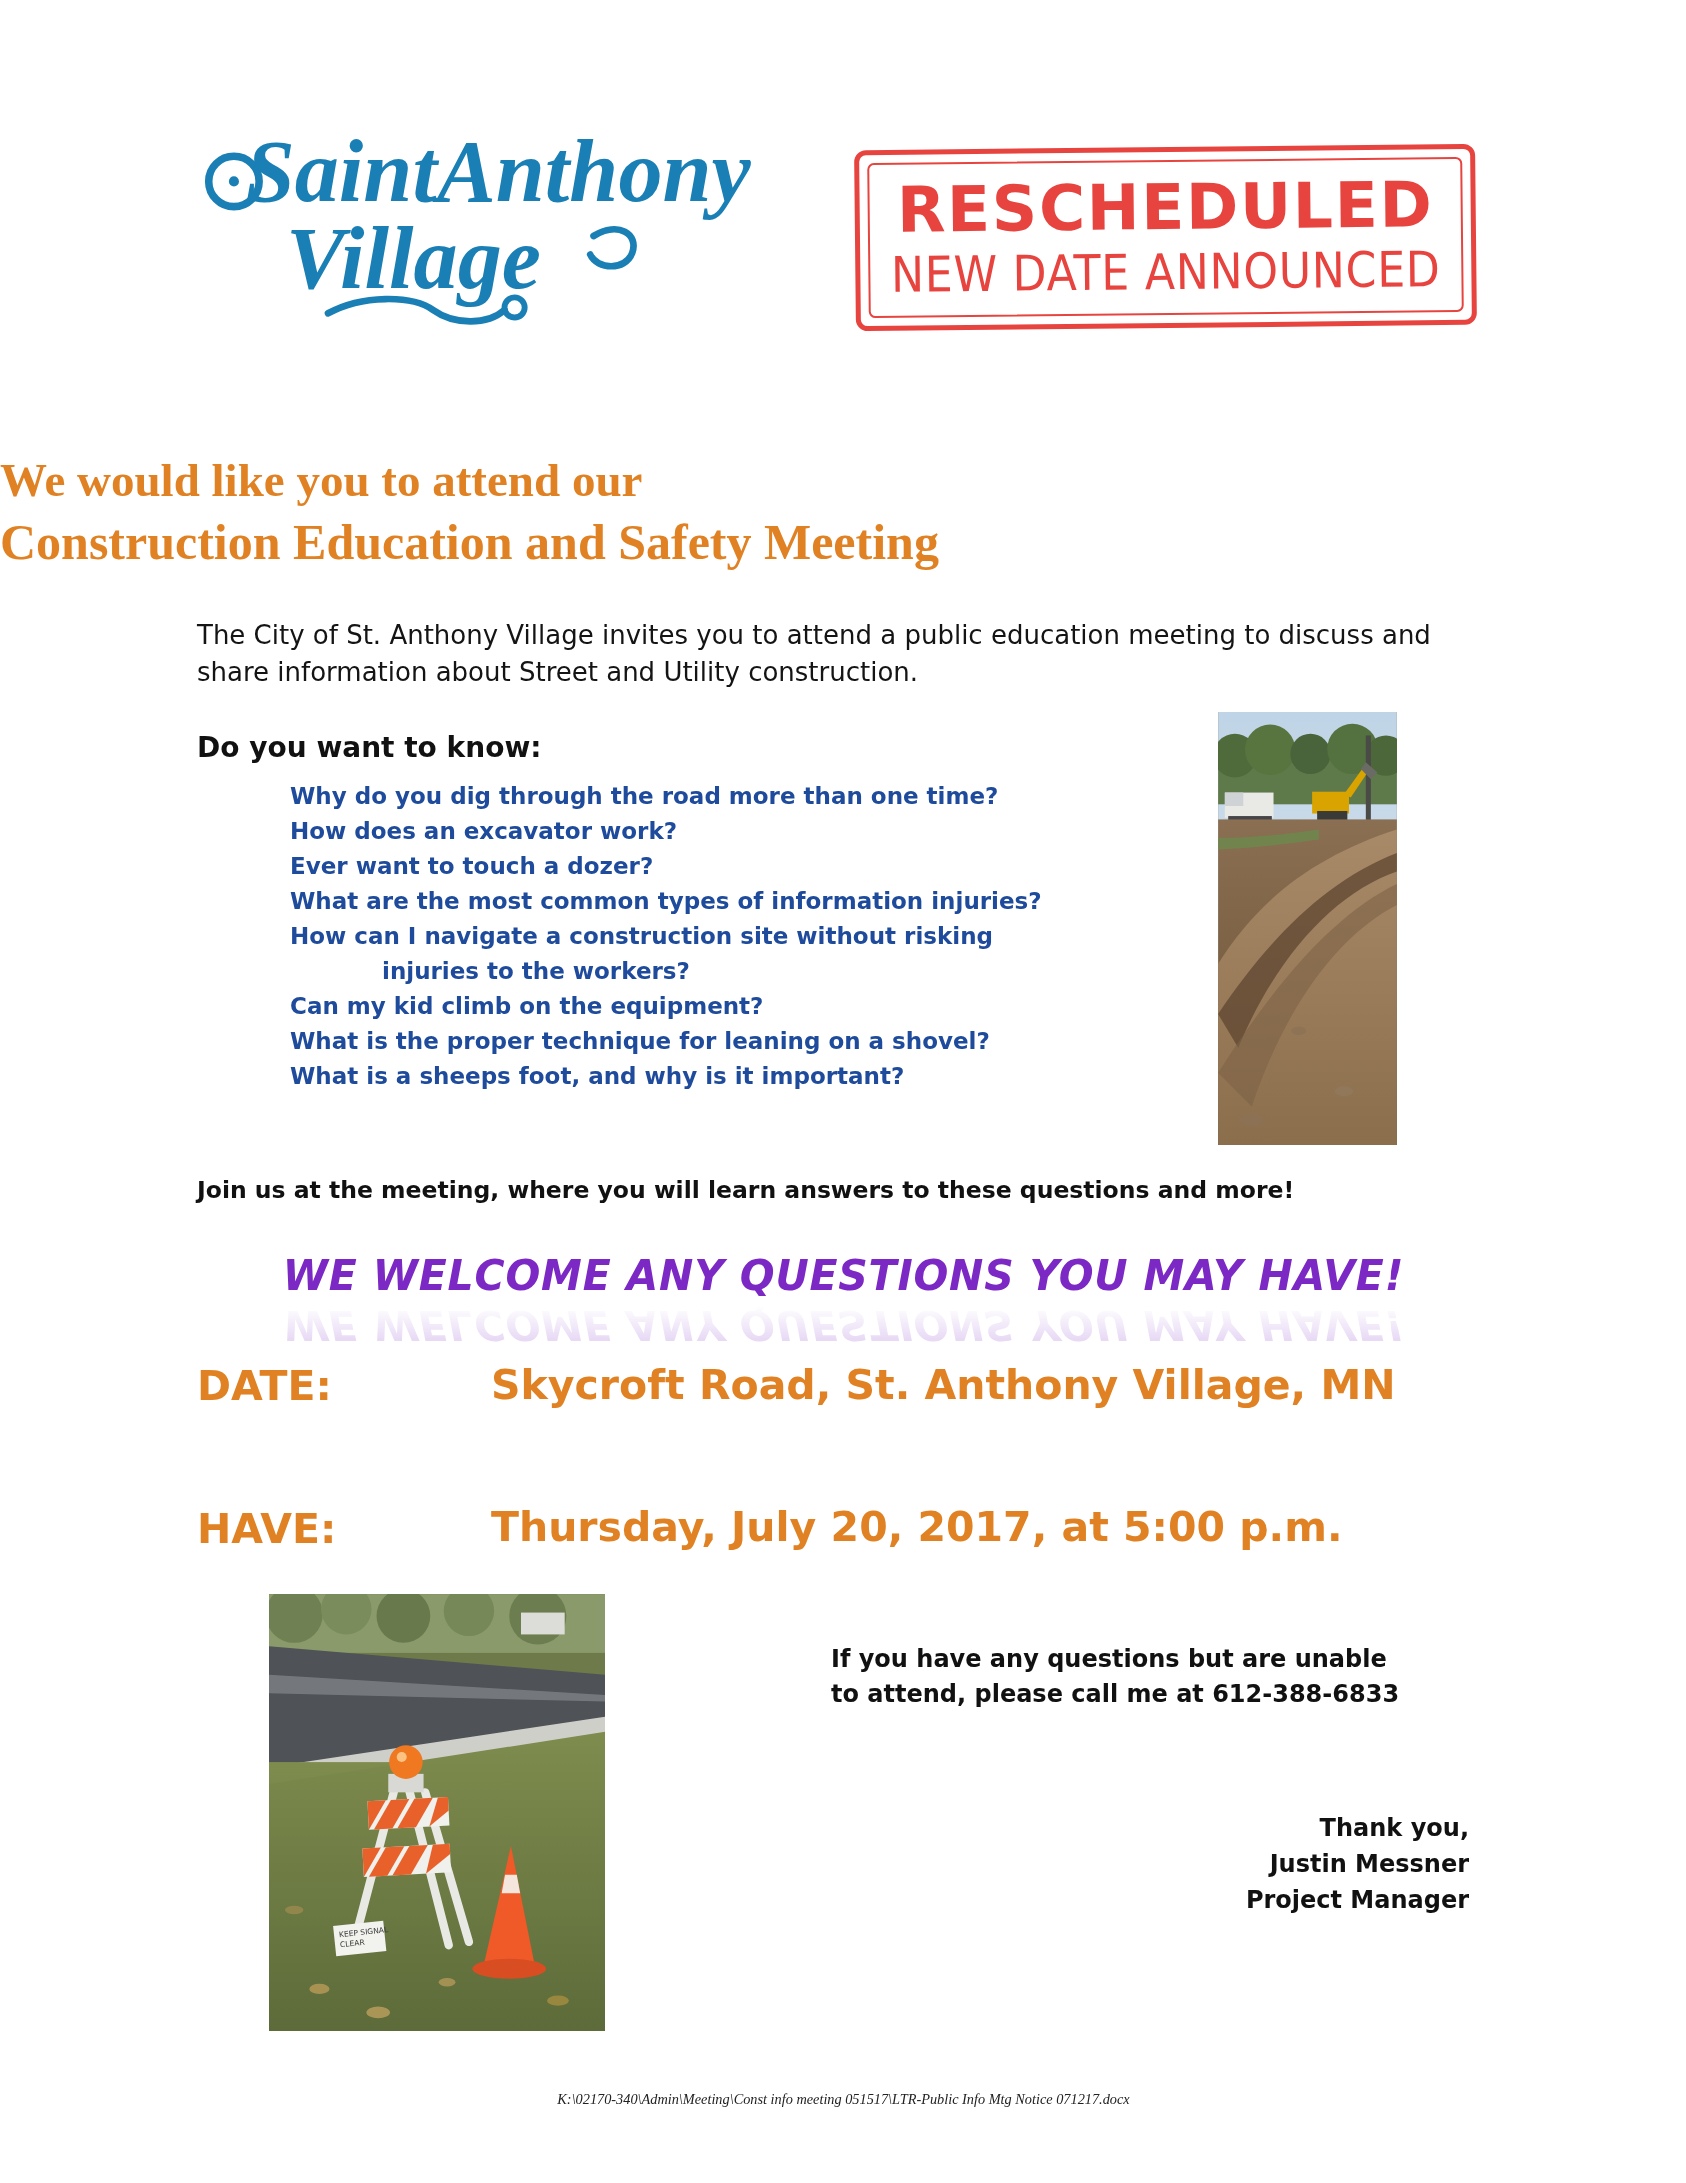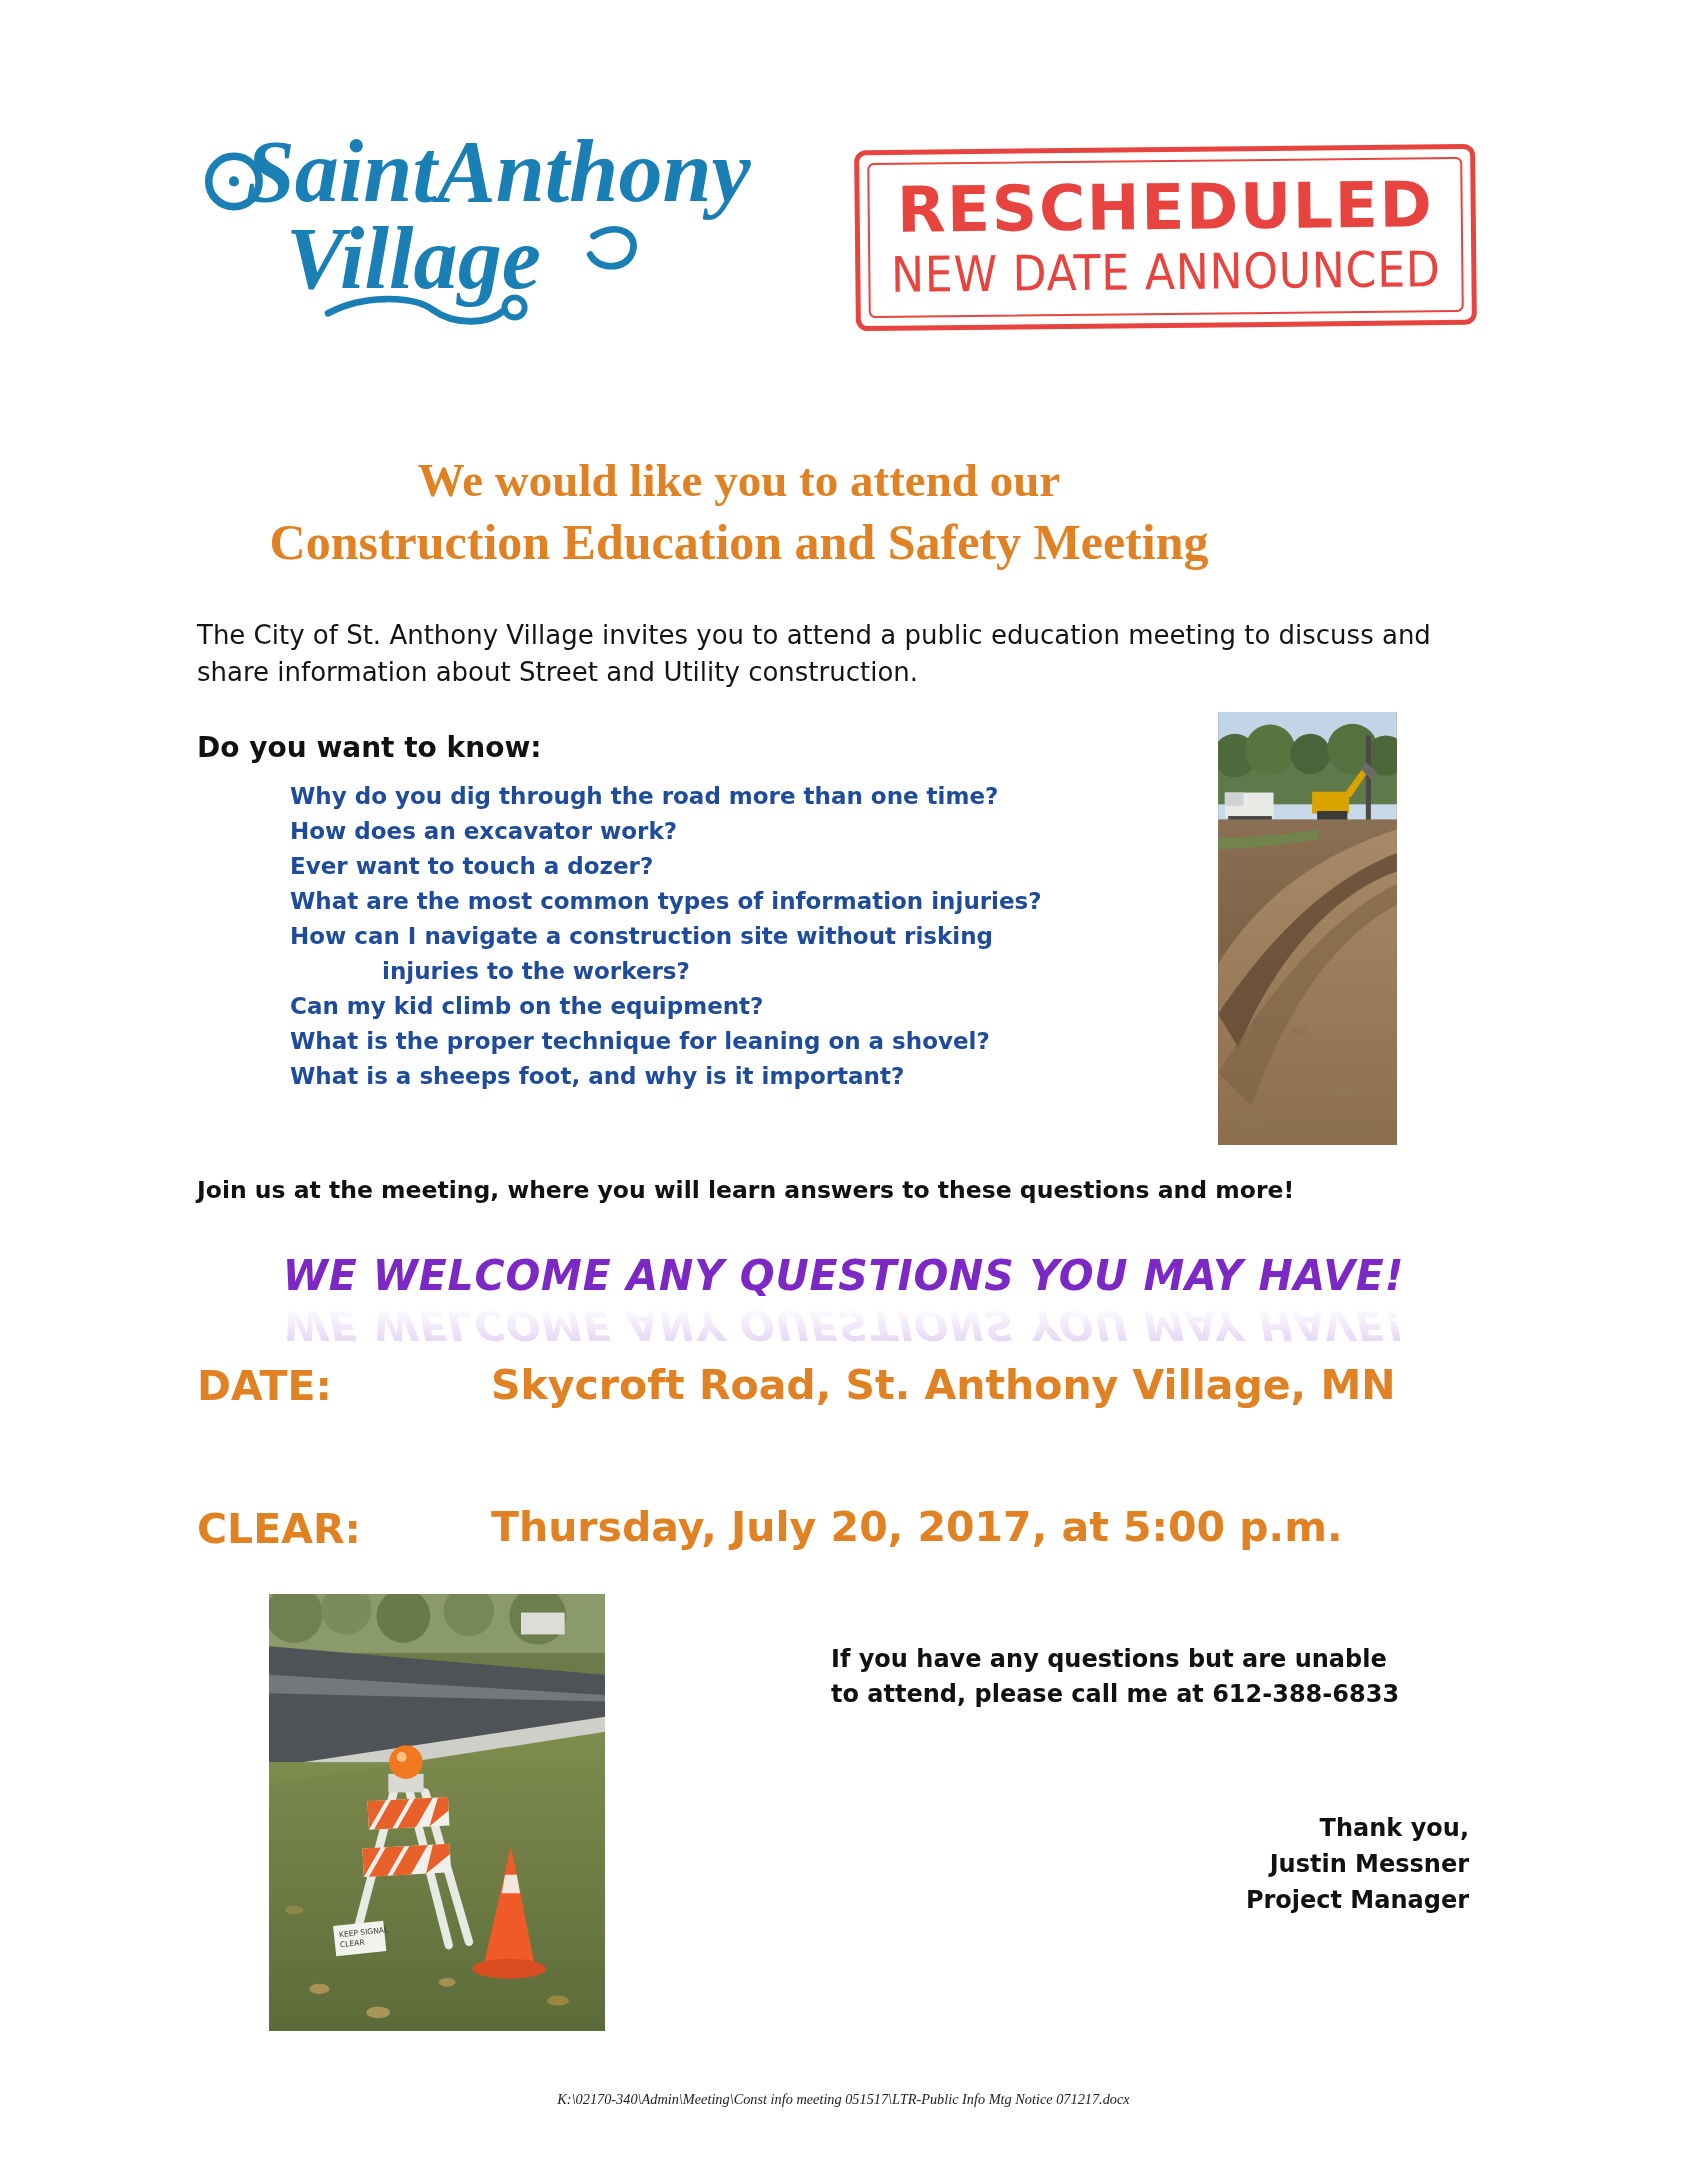--- a/index.html
+++ b/index.html
@@ -78,21 +78,21 @@
     line-height: 1.1;
     margin-top: 5px;
   }
 
   
   .title-block {
     position: absolute;
     top: 453px;
     left: 0;
     width: 1478px;
-    text-align: center;
+    text-align: left;
     font-family: "Liberation Serif", serif;
     font-weight: bold;
     color: #e08223;
   }
   .title-line1 { font-size: 47px; line-height: 1.15; }
   .title-line2 { font-size: 50px; line-height: 1.15; margin-top: 6.7px; }
 
   
   .intro {
     position: absolute;
@@ -378,21 +378,21 @@
   <div class="welcome-wrap">
     <div class="welcome">WE WELCOME ANY QUESTIONS YOU MAY HAVE!</div>
     <div class="welcome-reflect">WE WELCOME ANY QUESTIONS YOU MAY HAVE!</div>
   </div>
 
   <div class="where-label">DATE:</div>
   <div class="where-value">
     <div>Skycroft Road, St. Anthony Village, MN</div>
   </div>
 
-  <div class="when-label">CLEAR:</div>
+  <div class="when-label">HAVE:</div>
   <div class="when-value">Thursday, July 20, 2017, at 5:00 p.m.</div>
 
   <div class="photo2">
     <svg width="336" height="437" viewBox="0 0 400 520" xmlns="http://www.w3.org/2000/svg" aria-hidden="true">
       <defs>
         <linearGradient id="grass2" x1="0" y1="0" x2="0" y2="1">
           <stop offset="0%" stop-color="#7e8c4e"></stop>
           <stop offset="100%" stop-color="#5d6b3a"></stop>
         </linearGradient>
       </defs>

